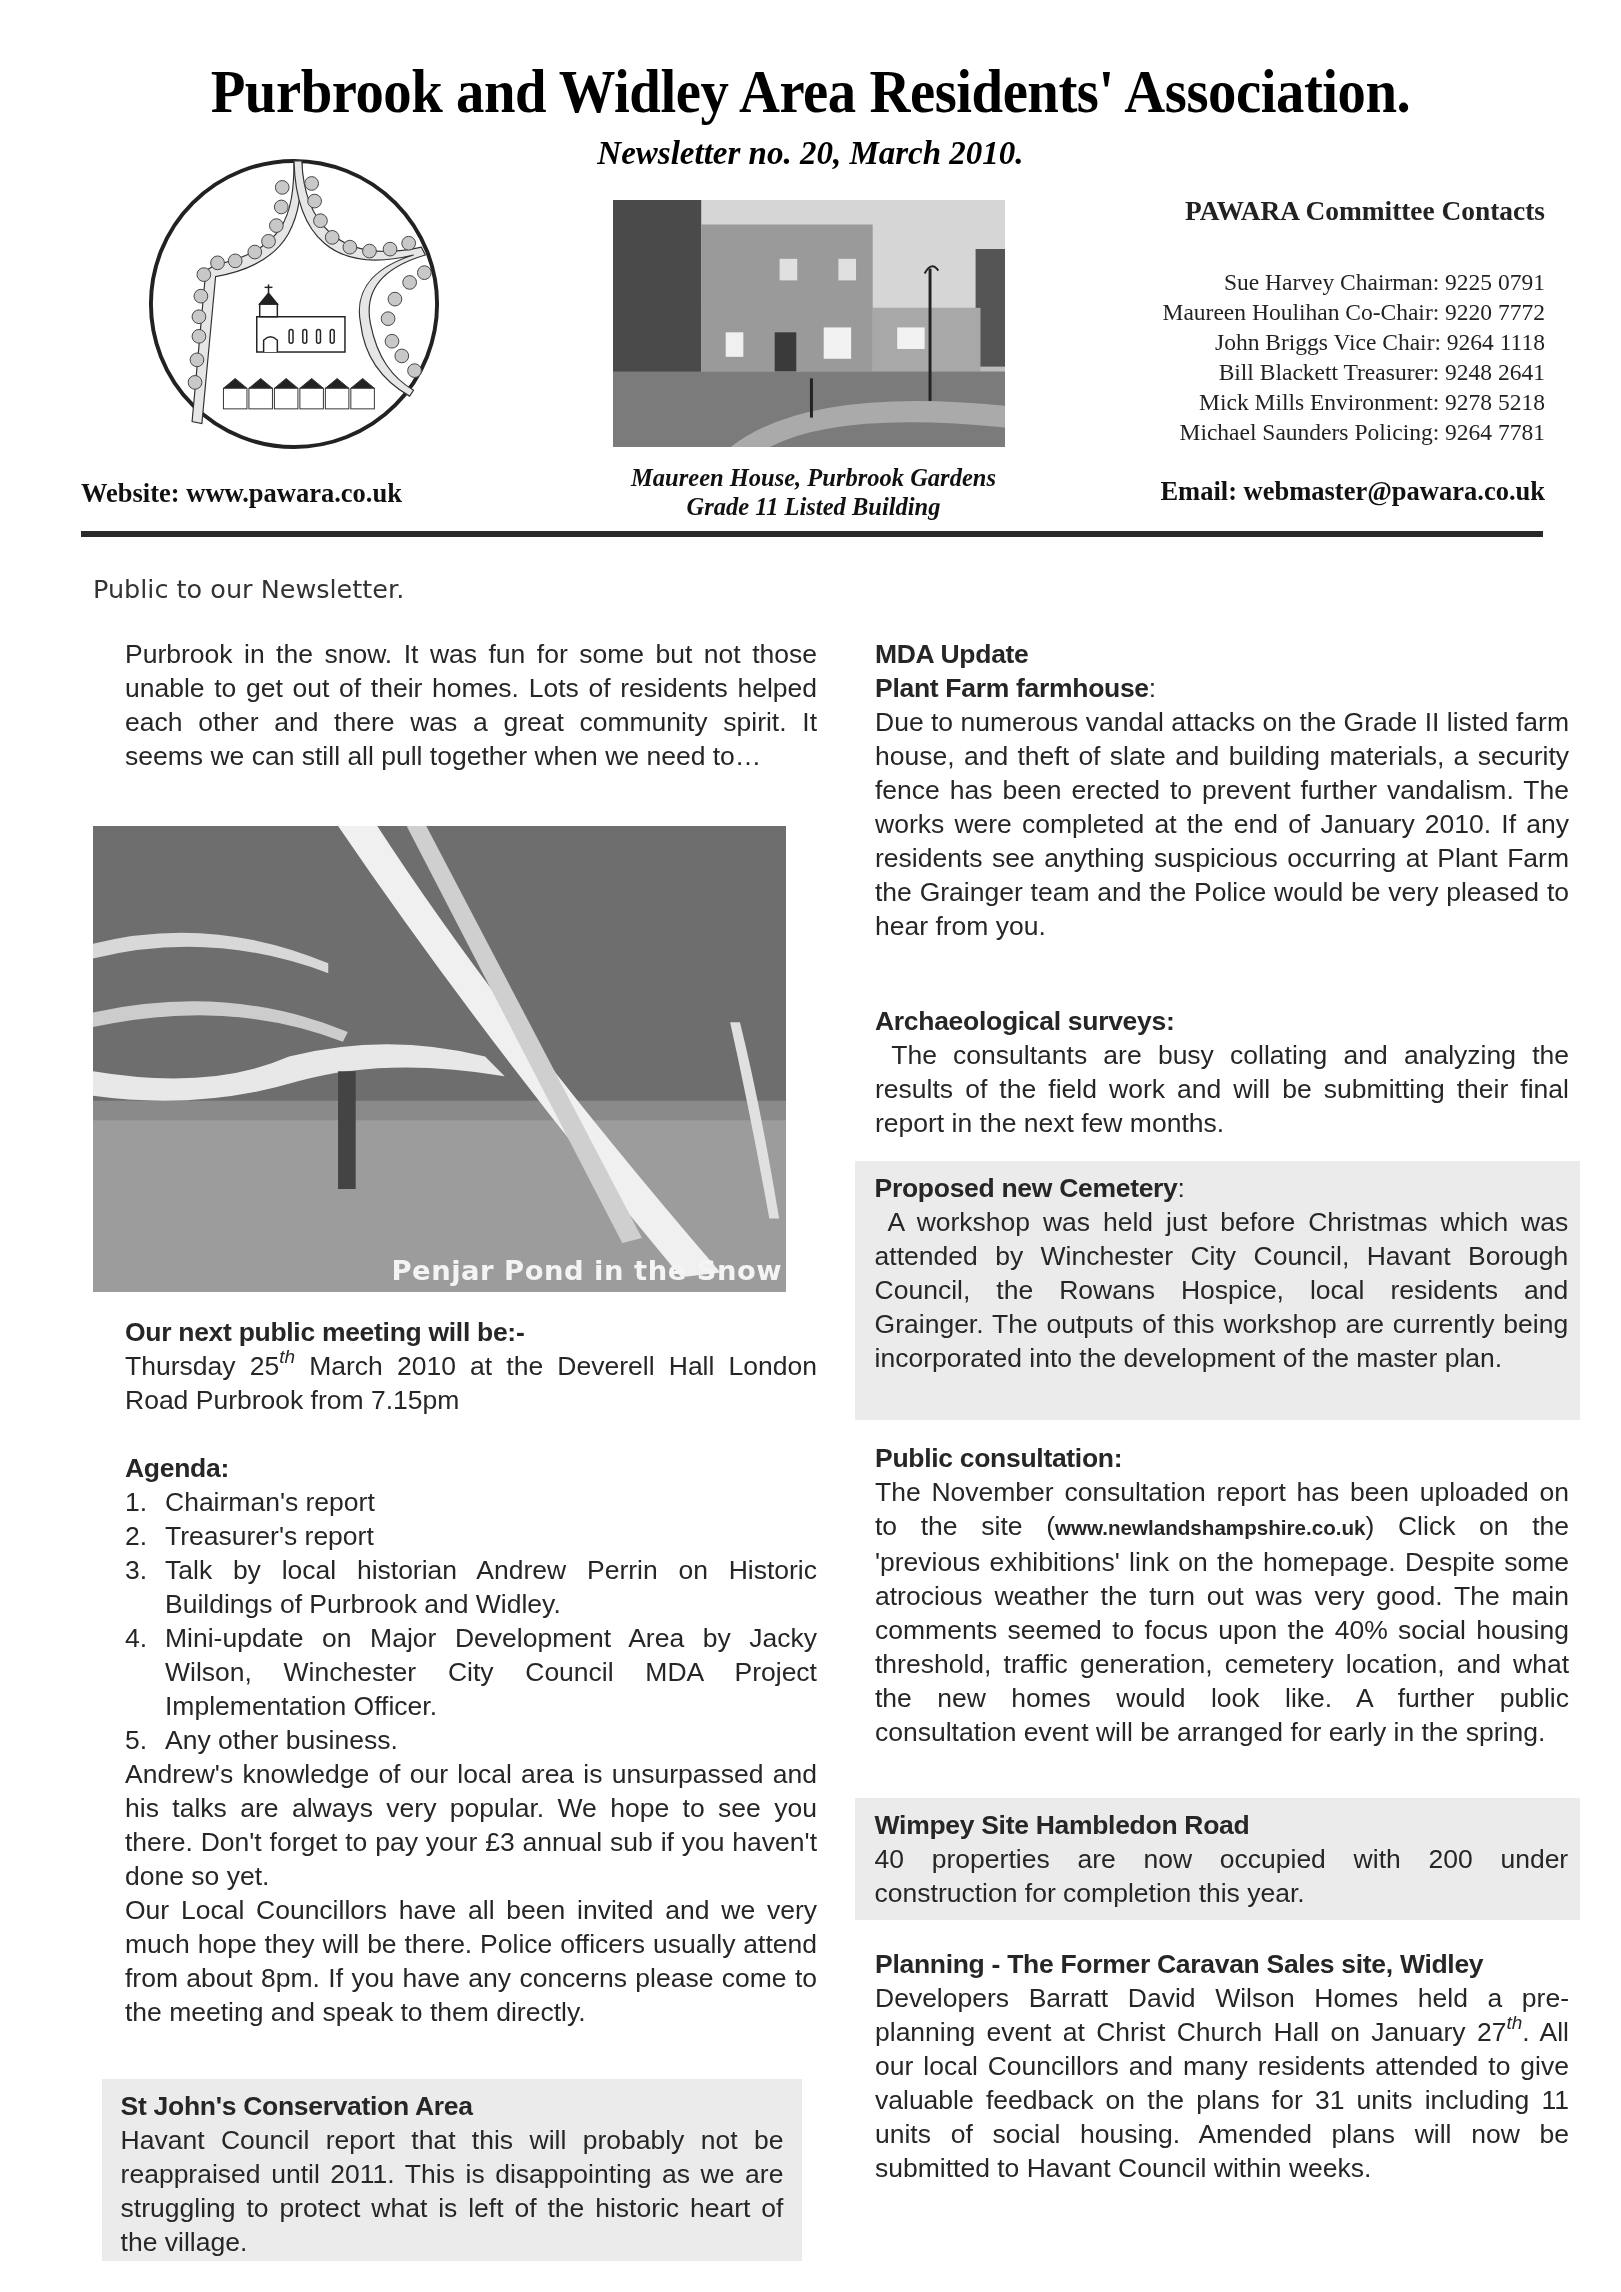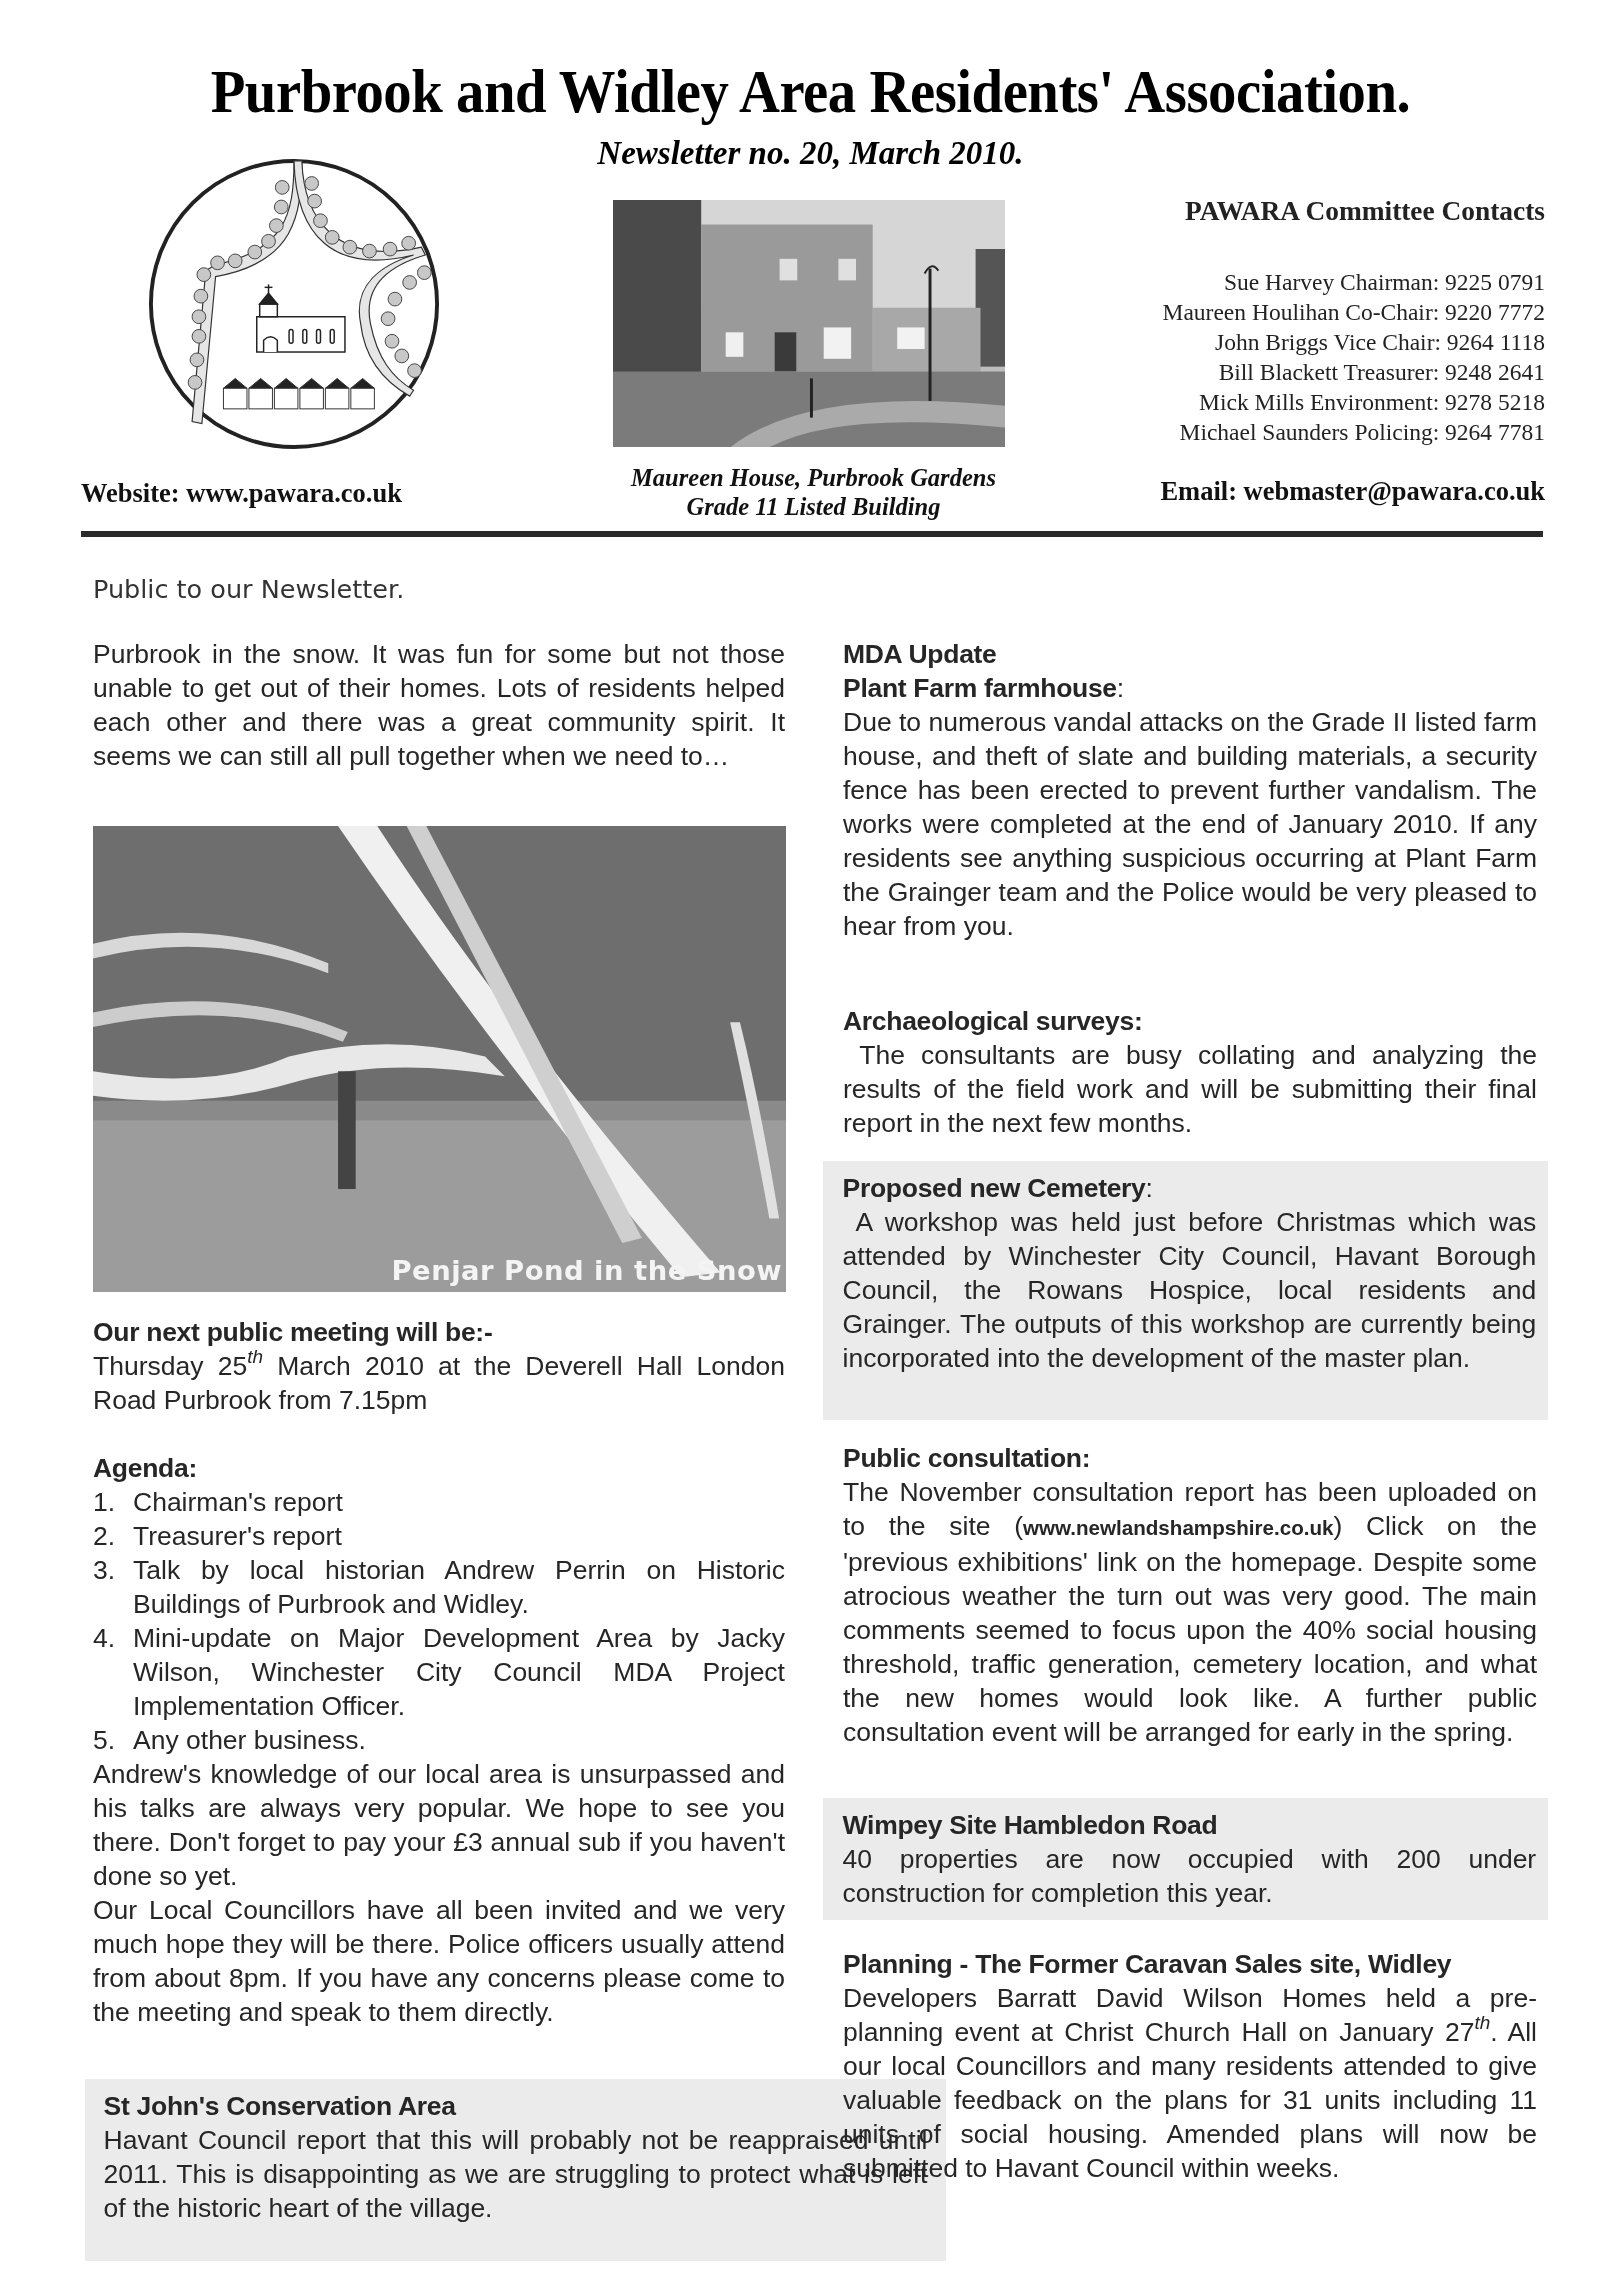--- a/index.html
+++ b/index.html
@@ -20,40 +20,40 @@
   #contacts-title { position: absolute; right: 76px; top: 196px; font-family: "Liberation Serif", serif; font-weight: bold;
     font-size: 27.4px; color: #222; margin-left: 41px; }
   #contacts-list { position: absolute; right: 76px; top: 267px; text-align: right; font-family: "Liberation Serif", serif;
     font-size: 23.5px; line-height: 30px; color: #222; }
 
   #website { position: absolute; left: 81px; top: 478px; font-family: "Liberation Serif", serif; font-weight: bold; font-size: 26.5px; color: #111; }
   #email { position: absolute; right: 76px; top: 476px; font-family: "Liberation Serif", serif; font-weight: bold; font-size: 26.5px; color: #111; }
 
   #rule { position: absolute; left: 81px; width: 1462px; top: 531px; height: 5.9px; background: #2a2a2a; }
 
-  .col { position: absolute; font-family: "Liberation Sans", sans-serif; font-size: 26.5px; line-height: 34px; color: #262626; }
+  .col { position: absolute; font-family: "Liberation Sans", sans-serif; font-size: 26.5px; line-height: 34px; color: #262626; margin-left: 32px; }
   .col p { margin: 0; text-align: justify; }
   .col .h { font-weight: bold; letter-spacing: -0.3px; }
   .box { background: #ebebeb; }
 
   #welcome { position: absolute; left: 93px; top: 574px; font-family: "DejaVu Sans", sans-serif; font-size: 25.5px; color: #333; }
 
   #left-intro { left: 93px; top: 637px; width: 692px; }
   #snow-photo { position: absolute; left: 93px; top: 826px; width: 693px; height: 466px; overflow: hidden; }
   #snow-caption { position: absolute; right: 3.9px; bottom: 5.9px; font-family: "DejaVu Sans", sans-serif; font-weight: bold;
     font-size: 27.4px; color: #f4f4f4; letter-spacing: 0.5px; }
 
   #meeting { left: 93px; top: 1315px; width: 692px; }
   #agenda { left: 93px; top: 1451px; width: 692px; }
   #agenda ol { margin: 0; padding: 0; list-style: none; }
   #agenda li { display: flex; }
   #agenda li .num { width: 40px; flex: none; }
   #agenda li .txt { flex: 1; text-align: justify; }
 
-  #stjohns { left: 85px; top: 2079px; width: 861px; padding: 9.8px 18.6px 11.8px 18.6px; box-sizing: border-box; height: 182px; }
+  #stjohns { left: 70px; top: 2079px; width: 700px; padding: 9.8px 18.6px 11.8px 18.6px; box-sizing: border-box; height: 182px; }
 
   #mda { left: 843px; top: 637px; width: 694px; }
   #arch { left: 843px; top: 1004px; width: 694px; }
   #cemetery { left: 823px; top: 1161px; width: 725px; padding: 9.8px 11.8px 9.8px 19.6px; box-sizing: border-box; height: 259px; }
   #public { left: 843px; top: 1441px; width: 694px; }
   #public .url { font-weight: bold; font-size: 20.6px; }
   #wimpey { left: 823px; top: 1798px; width: 725px; padding: 9.8px 11.8px 9.8px 19.6px; box-sizing: border-box; height: 122px; }
   #planning { left: 843px; top: 1947px; width: 694px; }
   sup { font-size: 19px; line-height: 0; vertical-align: 11.8px; font-style: italic; }
 </style>

